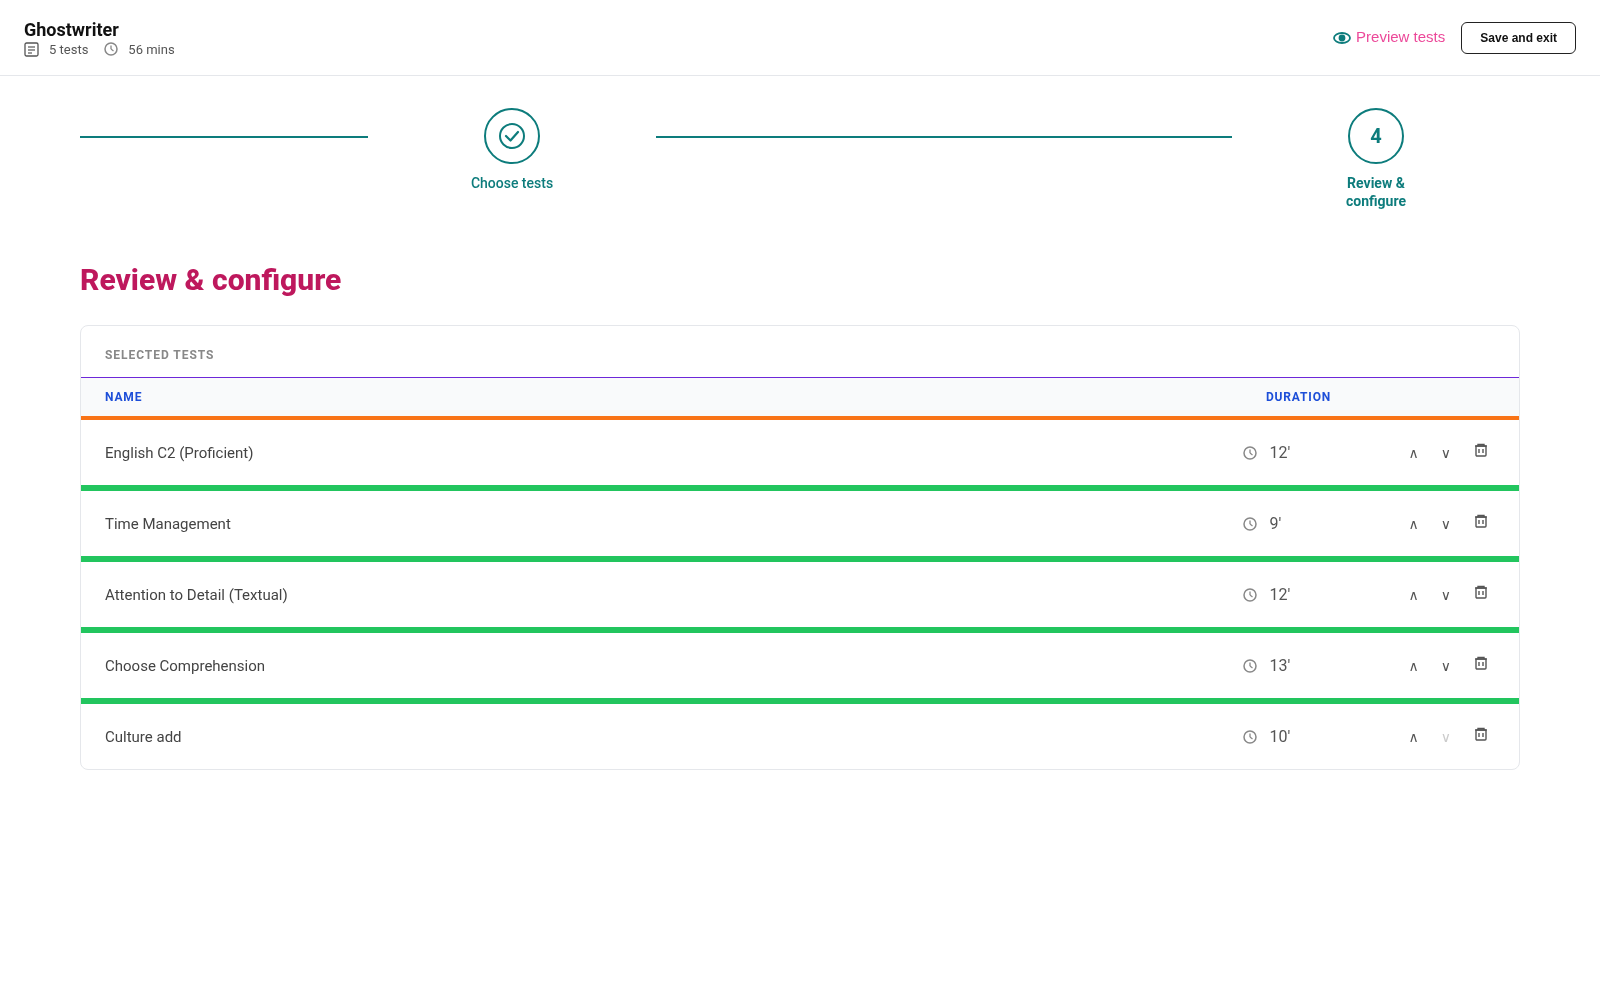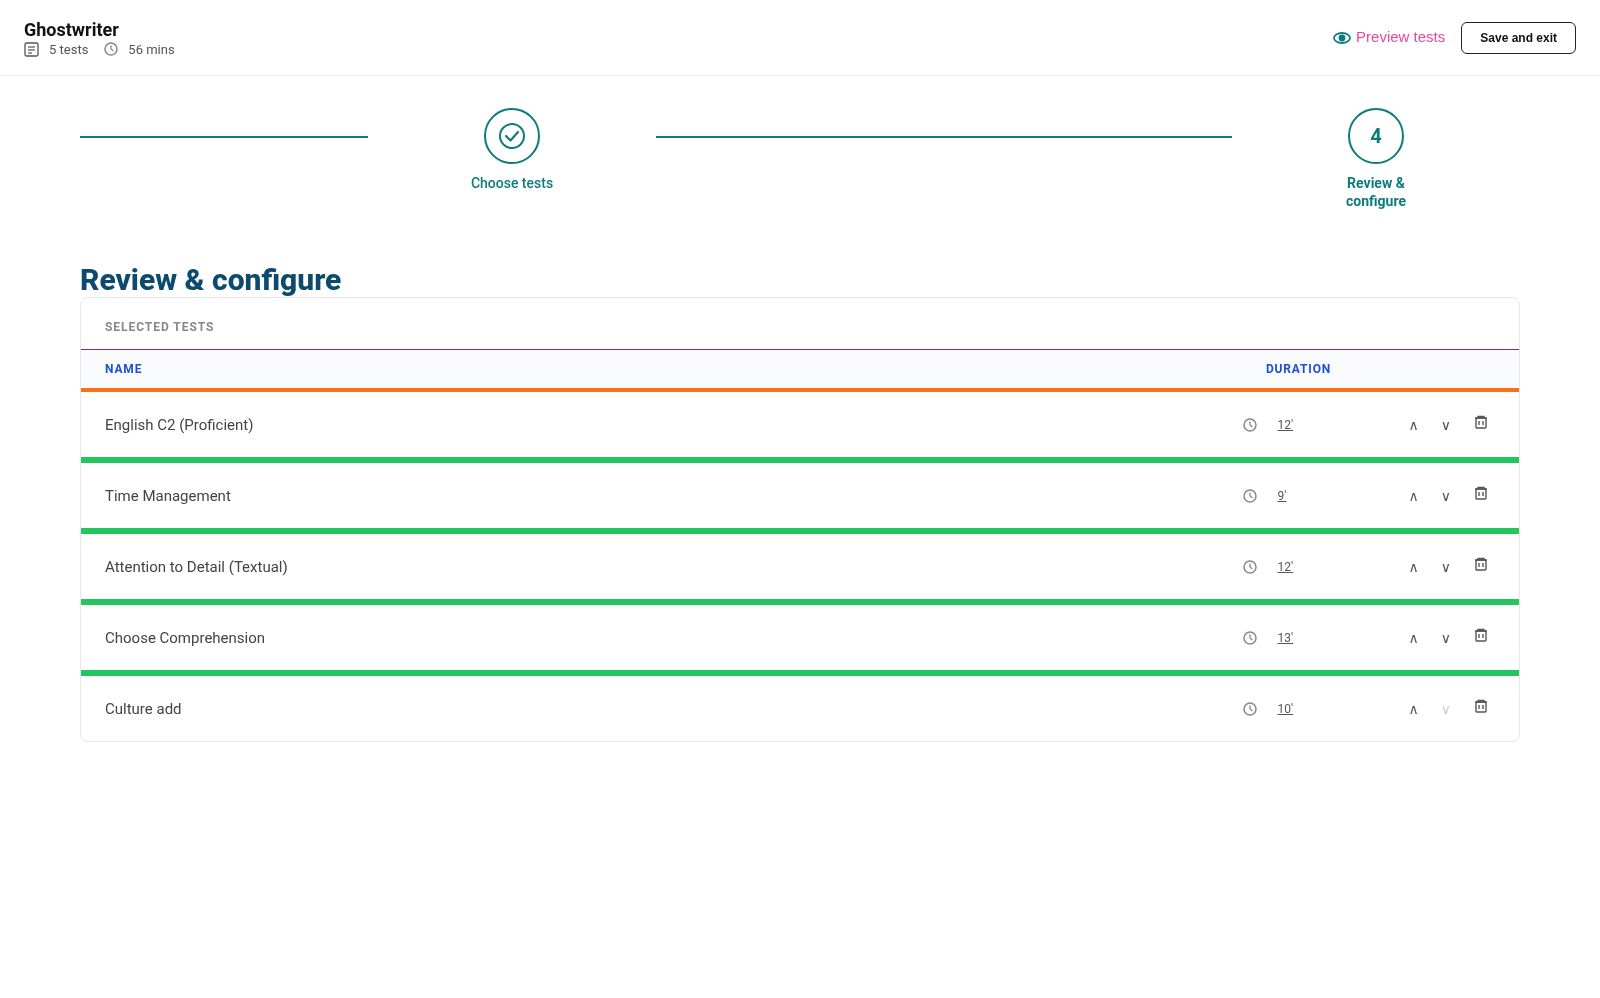--- a/index.html
+++ b/index.html
@@ -57,21 +57,21 @@
     .step-circle.active { background: #fff; }
     .step-label {
       margin-top: 10px; text-align: center;
       font-size: 14px; color: #0d7c7c; font-weight: 500;
       line-height: 1.3;
     }
     .step-label.active { font-weight: 700; }
 
     
     .main { padding: 32px 80px; }
-    .page-title { font-size: 30px; font-weight: 800; color: #0c4a6e; }
+    .page-title { font-size: 30px; font-weight: 800; color: #be185d; margin-bottom: 28px; }
 
     
     .card {
       border: 1px solid #e5e7eb; border-radius: 8px;
       overflow: hidden;
       background: #fff;
     }
     .card-section-header {
       padding: 18px 24px 14px;
       border-bottom: 1px solid #6d28d9;
@@ -86,21 +86,21 @@
       text-align: left; padding: 12px 24px;
       font-size: 12px; font-weight: 700; letter-spacing: 0.07em; color: #1d4ed8;
       background: #f9fafb; border-bottom: 4px solid #f97316;
       text-transform: uppercase;
     }
     .tests-table th.duration-col { text-align: center; width: 160px; }
     .tests-table th.actions-col { width: 120px; }
     .tests-table td { padding: 18px 24px; border-bottom: 6px solid #22c55e; vertical-align: middle; }
     .tests-table tr:last-child td { border-bottom: none; }
     .test-name { font-size: 15px; color: #444; }
-    .duration-cell { display: flex; align-items: center; gap: 21px; font-size: 12px; color: #555; white-space: nowrap; text-decoration: underline; }
+    .duration-cell { display: flex; align-items: center; gap: 13px; font-size: 16px; color: #555; white-space: nowrap; }
     .actions-cell { display: flex; align-items: center; gap: 10px; justify-content: flex-end; }
     .action-btn {
       background: none; border: none; cursor: pointer; padding: 4px 6px;
       color: #555; font-size: 16px; border-radius: 4px;
     }
     .action-btn.delete { color: #444; }
 
     .chevron-up::before { content: '∧'; font-size: 14px; }
     .chevron-down::before { content: '∨'; font-size: 14px; }
 

